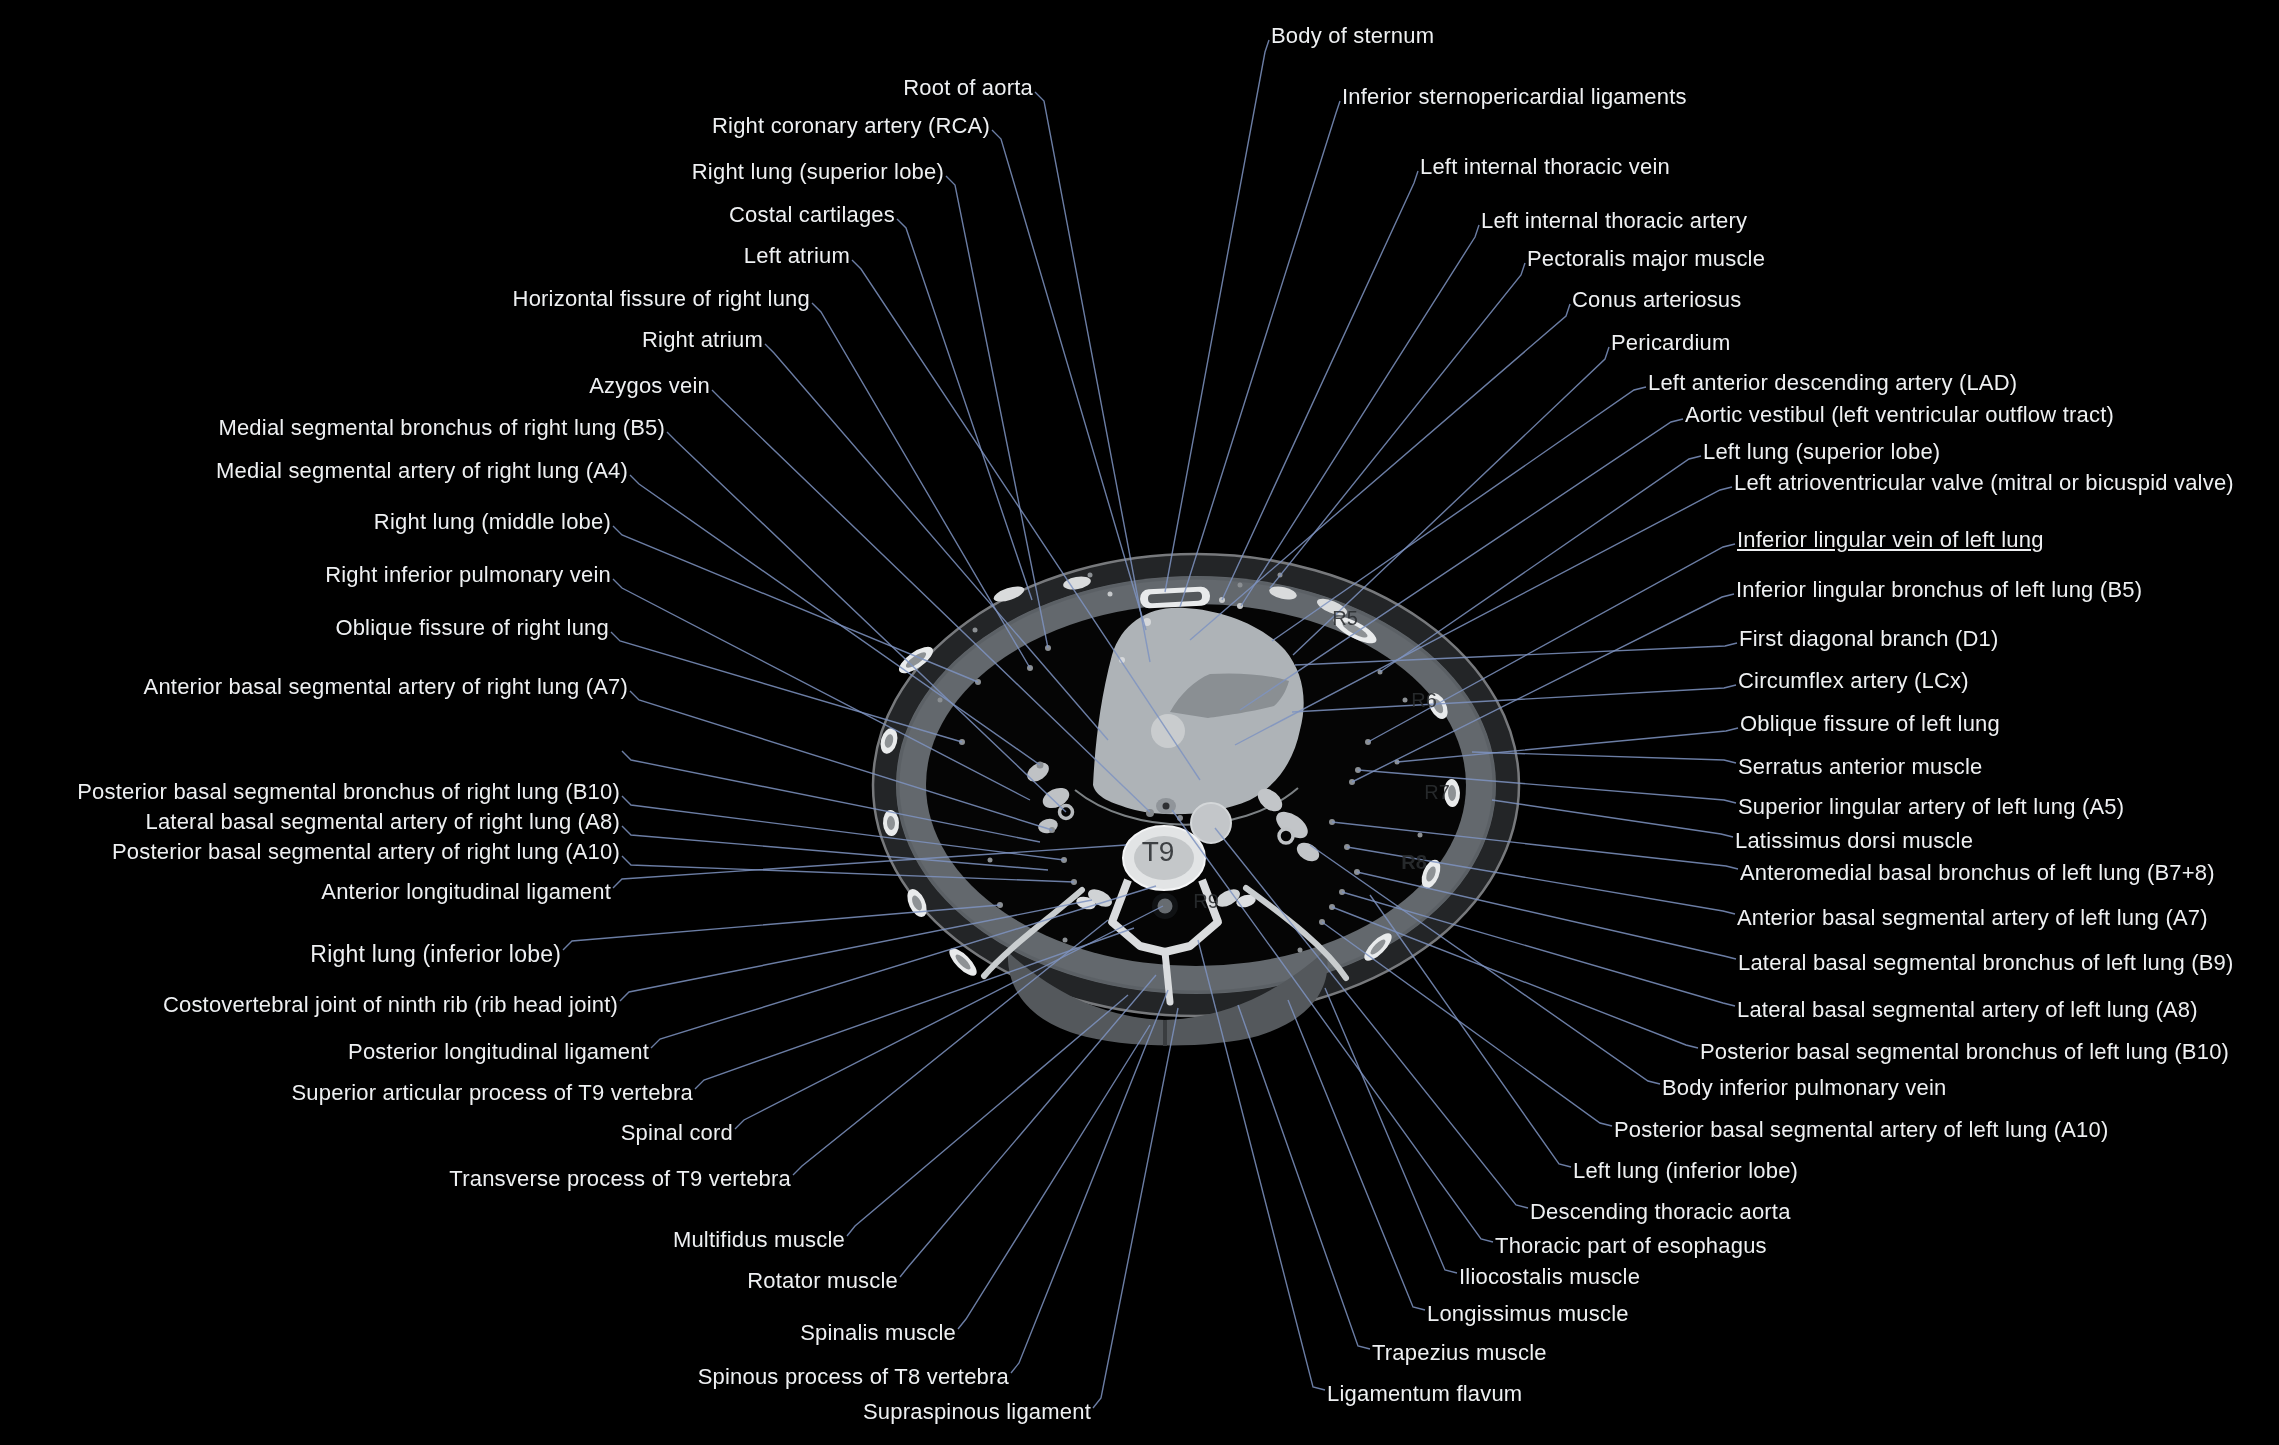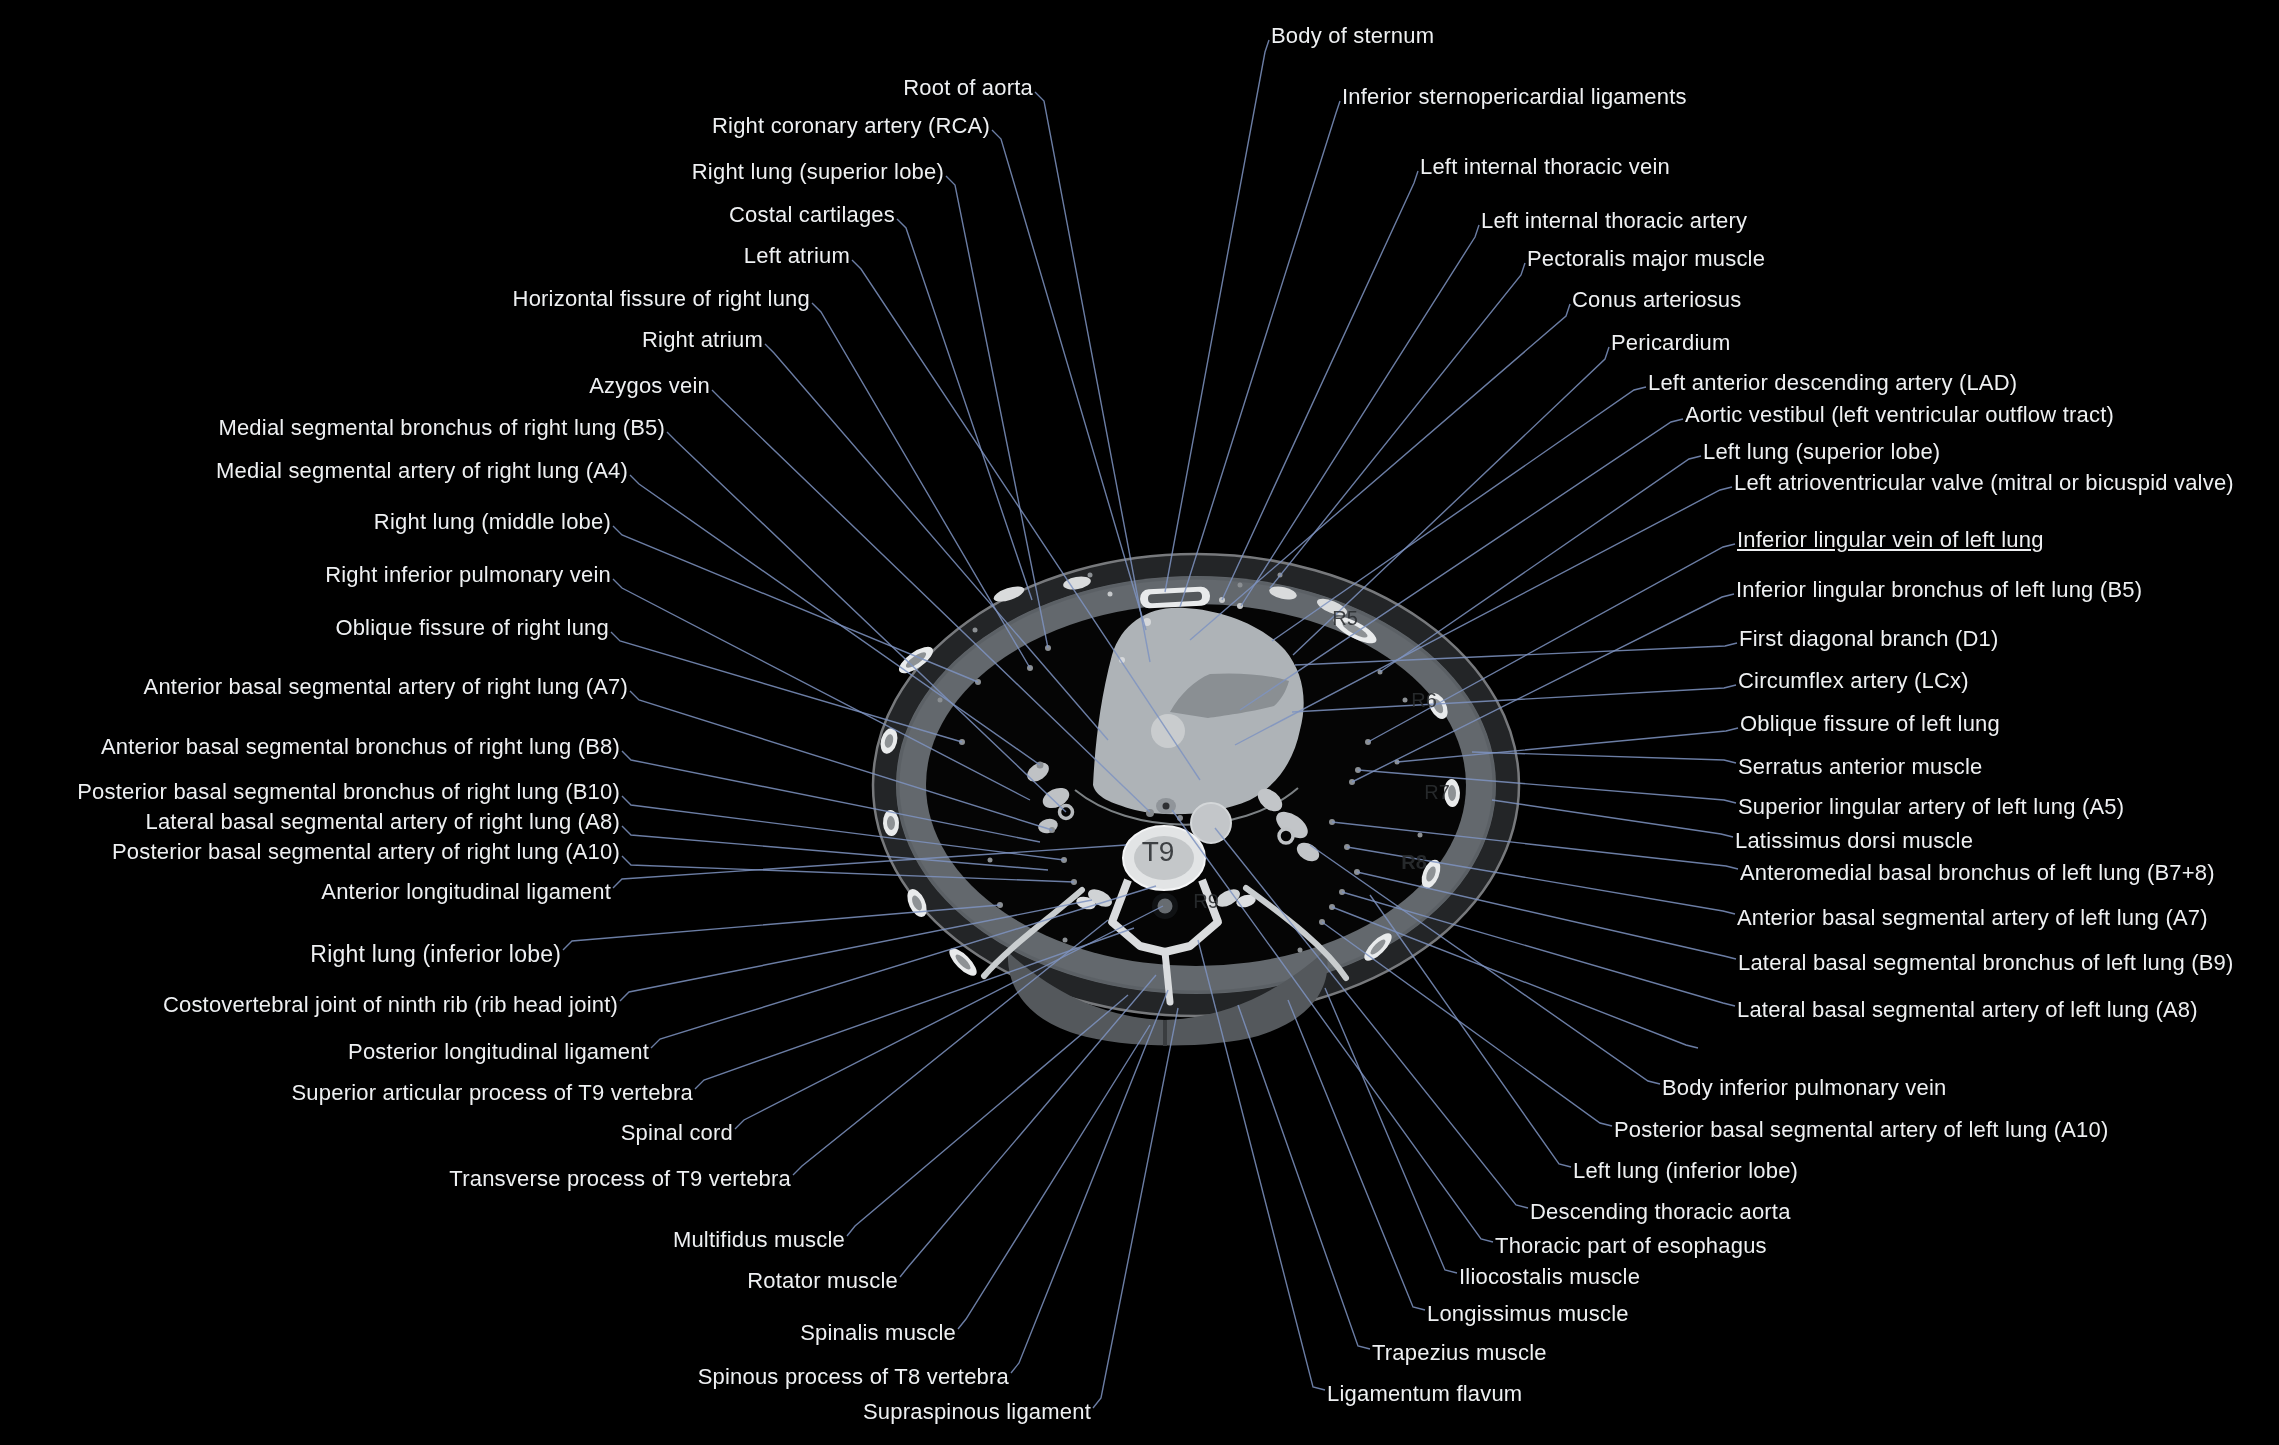--- a/index.html
+++ b/index.html
@@ -275,21 +275,20 @@
       <div class="lbl r" style="font-size: 22px; color: rgb(238, 240, 242); right: 1429px; top: 243px;">Left atrium</div>
       <div class="lbl r" style="font-size: 22px; color: rgb(238, 240, 242); right: 1469px; top: 286px;">Horizontal fissure of right lung</div>
       <div class="lbl r" style="font-size: 22px; color: rgb(238, 240, 242); right: 1516px; top: 327px;">Right atrium</div>
       <div class="lbl r" style="font-size: 22px; color: rgb(238, 240, 242); right: 1569px; top: 373px;">Azygos vein</div>
       <div class="lbl r" style="font-size: 22px; color: rgb(238, 240, 242); right: 1614px; top: 415px;">Medial segmental bronchus of right lung (B5)</div>
       <div class="lbl r" style="font-size: 22px; color: rgb(238, 240, 242); right: 1651px; top: 458px;">Medial segmental artery of right lung (A4)</div>
       <div class="lbl r" style="font-size: 22px; color: rgb(238, 240, 242); right: 1668px; top: 509px;">Right lung (middle lobe)</div>
       <div class="lbl r" style="font-size: 22px; color: rgb(238, 240, 242); right: 1668px; top: 562px;">Right inferior pulmonary vein</div>
       <div class="lbl r" style="font-size: 22px; color: rgb(238, 240, 242); right: 1670px; top: 615px;">Oblique fissure of right lung</div>
       <div class="lbl r" style="font-size: 22px; color: rgb(238, 240, 242); right: 1651px; top: 674px;">Anterior basal segmental artery of right lung (A7)</div>
-      <div class="lbl r" style="font-size: 22px; color: rgb(238, 240, 242); right: 1659px; top: 734px;">Anterior basal segmental bronchus of right lung (B8)</div>
       <div class="lbl r" style="font-size: 22px; color: rgb(238, 240, 242); right: 1659px; top: 779px;">Posterior basal segmental bronchus of right lung (B10)</div>
       <div class="lbl r" style="font-size: 22px; color: rgb(238, 240, 242); right: 1659px; top: 809px;">Lateral basal segmental artery of right lung (A8)</div>
       <div class="lbl r" style="font-size: 22px; color: rgb(238, 240, 242); right: 1659px; top: 839px;">Posterior basal segmental artery of right lung (A10)</div>
       <div class="lbl r" style="font-size: 22px; color: rgb(238, 240, 242); right: 1668px; top: 879px;">Anterior longitudinal ligament</div>
       <div class="lbl r" style="font-size: 23px; color: rgb(238, 240, 242); right: 1718px; top: 941px;">Right lung (inferior lobe)</div>
       <div class="lbl r" style="font-size: 22px; color: rgb(238, 240, 242); right: 1661px; top: 992px;">Costovertebral joint of ninth rib (rib head joint)</div>
       <div class="lbl r" style="font-size: 22px; color: rgb(238, 240, 242); right: 1630px; top: 1039px;">Posterior longitudinal ligament</div>
       <div class="lbl r" style="font-size: 22px; color: rgb(238, 240, 242); right: 1586px; top: 1080px;">Superior articular process of T9 vertebra</div>
       <div class="lbl r" style="font-size: 22px; color: rgb(238, 240, 242); right: 1546px; top: 1120px;">Spinal cord</div>
       <div class="lbl r" style="font-size: 22px; color: rgb(238, 240, 242); right: 1488px; top: 1166px;">Transverse process of T9 vertebra</div>
@@ -314,20 +313,21 @@
       <div class="lbl" style="font-size: 22px; color: rgb(238, 240, 242); left: 1739px; top: 626px;">First diagonal branch (D1)</div>
       <div class="lbl" style="font-size: 22px; color: rgb(238, 240, 242); left: 1738px; top: 668px;">Circumflex artery (LCx)</div>
       <div class="lbl" style="font-size: 22px; color: rgb(238, 240, 242); left: 1740px; top: 711px;">Oblique fissure of left lung</div>
       <div class="lbl" style="font-size: 22px; color: rgb(238, 240, 242); left: 1738px; top: 754px;">Serratus anterior muscle</div>
       <div class="lbl" style="font-size: 22px; color: rgb(238, 240, 242); left: 1738px; top: 794px;">Superior lingular artery of left lung (A5)</div>
       <div class="lbl" style="font-size: 22px; color: rgb(238, 240, 242); left: 1735px; top: 828px;">Latissimus dorsi muscle</div>
       <div class="lbl" style="font-size: 22px; color: rgb(238, 240, 242); left: 1740px; top: 860px;">Anteromedial basal bronchus of left lung (B7+8)</div>
       <div class="lbl" style="font-size: 22px; color: rgb(238, 240, 242); left: 1737px; top: 905px;">Anterior basal segmental artery of left lung (A7)</div>
       <div class="lbl" style="font-size: 22px; color: rgb(238, 240, 242); left: 1738px; top: 950px;">Lateral basal segmental bronchus of left lung (B9)</div>
       <div class="lbl" style="font-size: 22px; color: rgb(238, 240, 242); left: 1737px; top: 997px;">Lateral basal segmental artery of left lung (A8)</div>
+      <div class="lbl" style="font-size: 22px; color: rgb(238, 240, 242); left: 1700px; top: 1039px;">Posterior basal segmental bronchus of left lung (B10)</div>
       <div class="lbl" style="font-size: 22px; color: rgb(238, 240, 242); left: 1662px; top: 1075px;">Body inferior pulmonary vein</div>
       <div class="lbl" style="font-size: 22px; color: rgb(238, 240, 242); left: 1614px; top: 1117px;">Posterior basal segmental artery of left lung (A10)</div>
       <div class="lbl" style="font-size: 22px; color: rgb(238, 240, 242); left: 1573px; top: 1158px;">Left lung (inferior lobe)</div>
       <div class="lbl" style="font-size: 22px; color: rgb(238, 240, 242); left: 1530px; top: 1199px;">Descending thoracic aorta</div>
       <div class="lbl" style="font-size: 22px; color: rgb(238, 240, 242); left: 1495px; top: 1233px;">Thoracic part of esophagus</div>
       <div class="lbl" style="font-size: 22px; color: rgb(238, 240, 242); left: 1459px; top: 1264px;">Iliocostalis muscle</div>
       <div class="lbl" style="font-size: 22px; color: rgb(238, 240, 242); left: 1427px; top: 1301px;">Longissimus muscle</div>
       <div class="lbl" style="font-size: 22px; color: rgb(238, 240, 242); left: 1372px; top: 1340px;">Trapezius muscle</div>
       <div class="lbl" style="font-size: 22px; color: rgb(238, 240, 242); left: 1327px; top: 1381px;">Ligamentum flavum</div>
       <div class="inlbl" style="left: 1158px; top: 852px; font-size: 28px; color: rgb(43, 46, 49);">T9</div>

